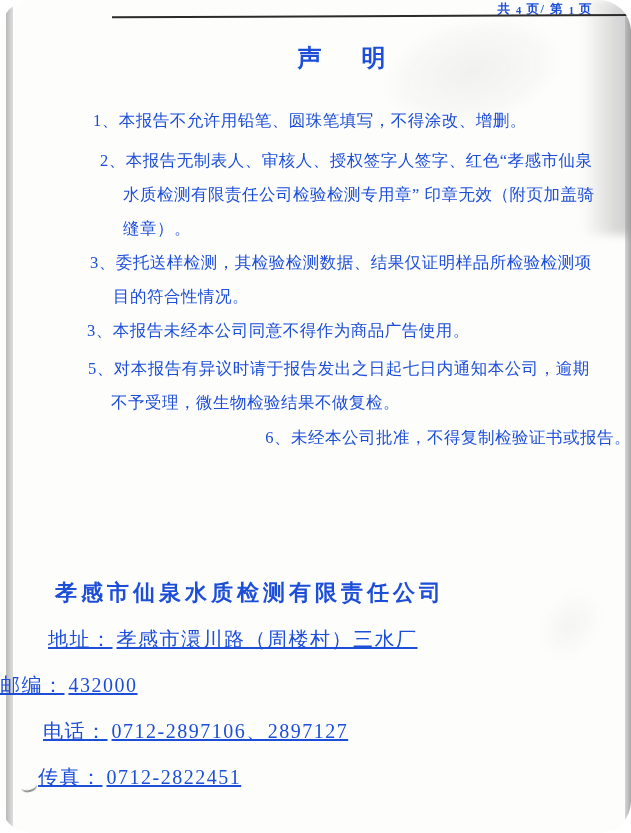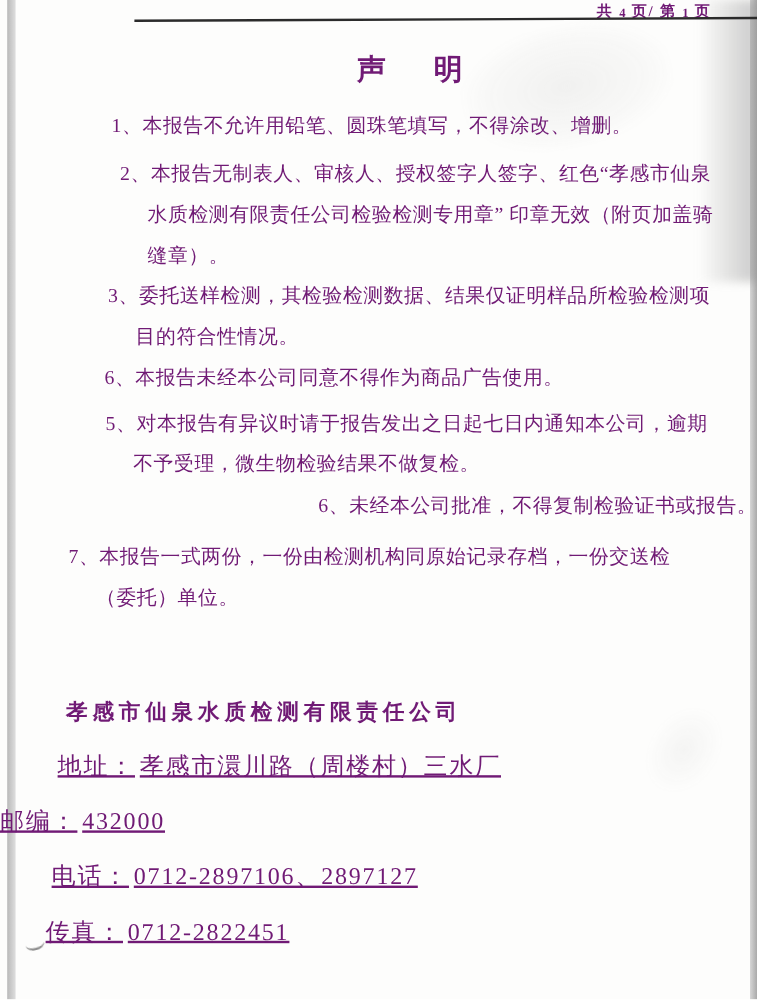--- a/index.html
+++ b/index.html
@@ -2,21 +2,22 @@
 <html><head>
 <meta charset="utf-8">
 <style>
   html,body { margin:0; padding:0; background:#ffffff; }
   .page {
     position:relative;
     width:631px; height:833px;
     background:#fdfdfc;
     overflow:hidden;
     font-family:"Liberation Serif","DejaVu Serif",serif;
-    color:#701a75;
+    color:#1d4ed8;
+    border-radius:32px;
   }
 
   
   .left-shadow {
     position:absolute; left:6px; top:0; width:7px; height:100%;
     background:linear-gradient(to right,#b9b9b9,#dedede);
     filter:blur(0.6px);
   }
   .right-shadow {
     position:absolute; right:0; top:0; width:6px; height:100%;
@@ -63,41 +64,41 @@
   
   .title {
     position:absolute; top:42px; left:0; width:100%;
     margin:0; text-align:center;
     font-family:"Liberation Sans","DejaVu Sans",sans-serif;
     font-size:24px; font-weight:bold; letter-spacing:8px;
     transform:translateX(30px);
   }
 
   
-  .statements { position:absolute; top:88px; left:0; width:631px; }
+  .statements { position:absolute; top:104px; left:0; width:631px; }
   .statement {
     margin:0; padding-left:23px; text-indent:-23px;
     font-size:16.5px; line-height:34px; letter-spacing:0.5px;
     white-space:pre-line;
   }
   .statement:nth-child(1){ margin-left:93px;  margin-bottom:6px; }
   .statement:nth-child(2){ margin-left:100px; margin-bottom:0; }
   .statement:nth-child(3){ margin-left:90px;  margin-bottom:0; }
   .statement:nth-child(4){ margin-left:87px;  margin-bottom:4px; }
   .statement:nth-child(5){ margin-left:88px;  margin-bottom:1px; }
   .statement:nth-child(6){ margin-left:78px;  margin-bottom:8px;text-align:right; }
   .statement:nth-child(7){ margin-left:57px; }
 
   
   .footer { position:absolute; top:570px; left:0; width:631px; }
   .footer > div { line-height:46px; white-space:nowrap; }
   .company {
     margin-left:55px;
     font-family:"Liberation Sans","DejaVu Sans",sans-serif;
-    font-weight:bold; font-size:18px; letter-spacing:4px;
+    font-weight:bold; font-size:22px; letter-spacing:4px;
   }
   .contact-line { font-size:20px; letter-spacing:1.5px;text-decoration:underline; }
   .contact-line .c-label { margin-right:4px; }
   .line-address { margin-left:48px; }
   .line-postal  { }
   .line-phone   { margin-left:43px; }
   .line-fax     { margin-left:38px; }
 </style>
 </head>
 <body>
@@ -123,26 +124,24 @@
 
   <h1 class="title">声　明</h1>
 
   <div class="statements">
     <p class="statement">1、本报告不允许用铅笔、圆珠笔填写，不得涂改、增删。</p>
     <p class="statement">2、本报告无制表人、审核人、授权签字人签字、红色“孝感市仙泉
 水质检测有限责任公司检验检测专用章” 印章无效（附页加盖骑
 缝章）。</p>
     <p class="statement">3、委托送样检测，其检验检测数据、结果仅证明样品所检验检测项
 目的符合性情况。</p>
-    <p class="statement">6、本报告未经本公司同意不得作为商品广告使用。</p>
+    <p class="statement">3、本报告未经本公司同意不得作为商品广告使用。</p>
     <p class="statement">5、对本报告有异议时请于报告发出之日起七日内通知本公司，逾期
 不予受理，微生物检验结果不做复检。</p>
     <p class="statement">6、未经本公司批准，不得复制检验证书或报告。</p>
-    <p class="statement">7、本报告一式两份，一份由检测机构同原始记录存档，一份交送检
-（委托）单位。</p>
   </div>
 
   <div class="footer">
     <div class="company">孝感市仙泉水质检测有限责任公司</div>
     <div class="contact-line line-address">
       <span class="c-label">地址：</span><span class="c-value">孝感市澴川路（周楼村）三水厂</span>
     </div>
     <div class="contact-line line-postal">
       <span class="c-label">邮编：</span><span class="c-value">432000</span>
     </div>

